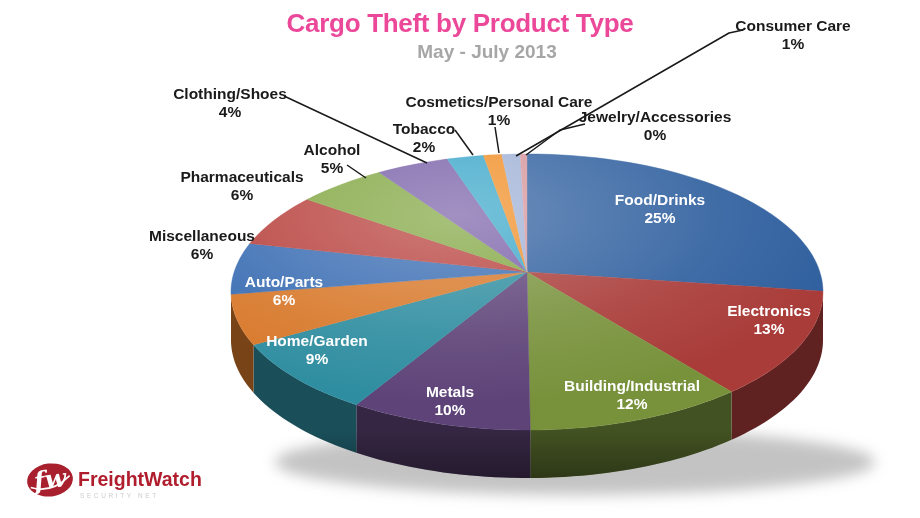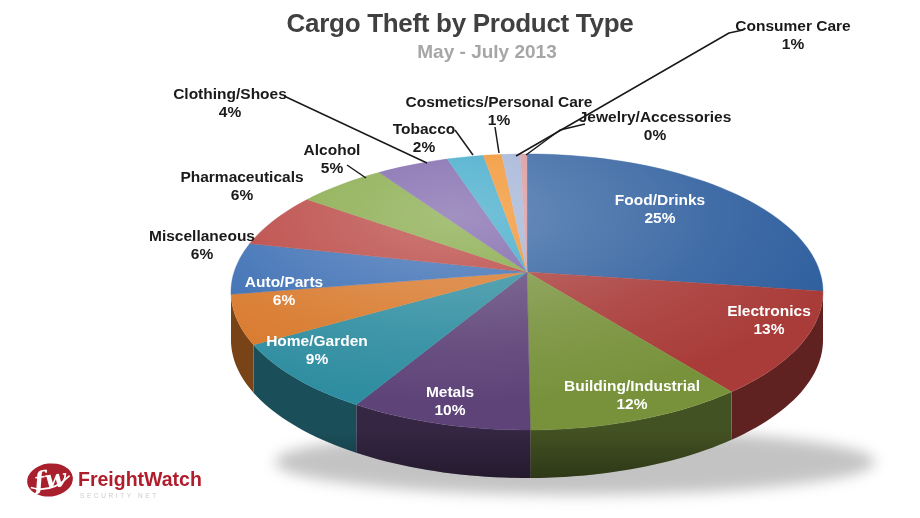--- a/index.html
+++ b/index.html
@@ -2,21 +2,21 @@
 <html><head>
 <meta charset="utf-8">
 <style>
   html,body { margin:0; padding:0; background:#fff; }
   .canvas {
     position:relative; width:920px; height:518px; background:#ffffff;
     font-family:"Liberation Sans", sans-serif; overflow:hidden;
   }
   .title {
     position:absolute; top:8px; left:0; width:920px; text-align:center;
-    font-size:26px; font-weight:700; color:#404040; letter-spacing:-0.3px;
+    font-size:26px; font-weight:700; color:#ec4899; letter-spacing:-0.3px;
   }
   .subtitle {
     position:absolute; top:41px; left:0; width:920px; text-align:center;
     font-size:19px; font-weight:700; color:#a6a6a6;margin-left:27px;
   }
   #pie-svg { position:absolute; left:0; top:0; }
   #pie-svg text { font-family:"Liberation Sans", sans-serif; font-weight:700; font-size:15.5px; }
   .lbl-in  { fill:#ffffff; }
   .lbl-out { fill:#1a1a1a; }
   .logo { position:absolute; left:16px; top:452px; }

